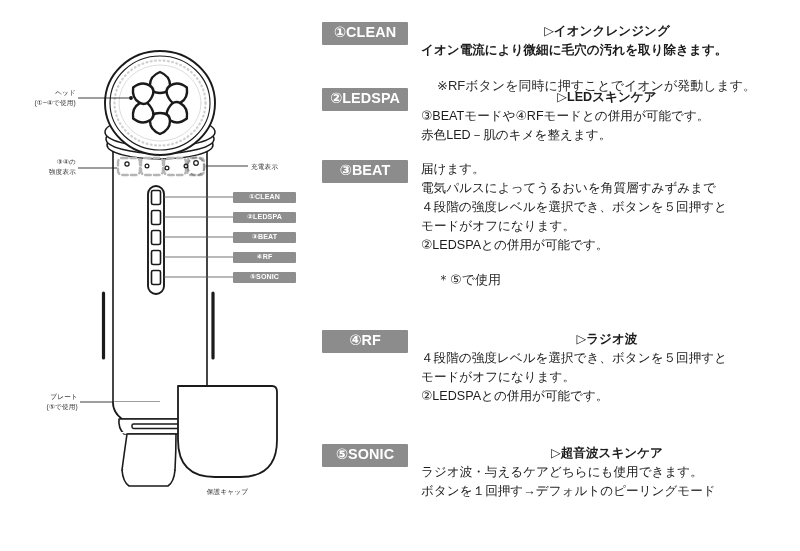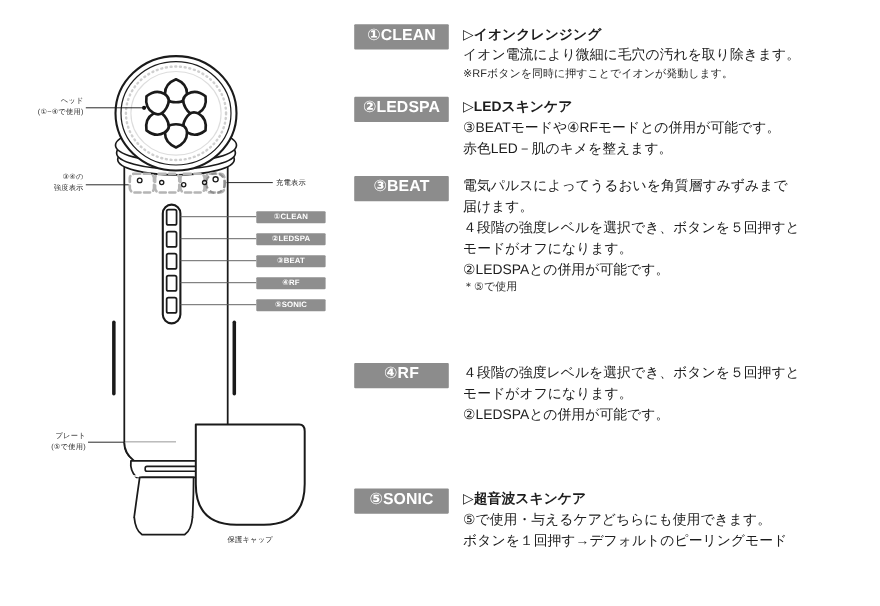--- a/index.html
+++ b/index.html
@@ -72,35 +72,36 @@
     top:0;
     width:372px;
   }
   .mode-head{
     font-size:12.6px;
     font-weight:bold;
     line-height:1.5;
     color:#1c1c1c;
     margin:0;
     white-space:nowrap;
+    text-align:center;
   }
   .mode-line{
     font-size:12.6px;
     line-height:1.5;
     color:#1c1c1c;
     margin:0;
     white-space:nowrap;
     font-weight:normal;
   }
-  .mode-line.bold{font-weight:normal;}
+  .mode-line.bold{font-weight:bold;}
   .mode-note{
-    font-size:10px;
+    font-size:13px;
     line-height:1.5;
     color:#2b2b2b;
-    margin:0;
+    margin:16px;
     white-space:nowrap;
   }
 </style>
 </head>
 <body>
 
 <div id="page">
 
   <div id="illustration">
     <svg width="300" height="551" viewBox="0 0 300 551" xmlns="http://www.w3.org/2000/svg">
@@ -239,41 +240,42 @@
       <div class="mode-body">
         <p class="mode-head">▷LEDスキンケア</p>
         <p class="mode-line">③BEATモードや④RFモードとの併用が可能です。</p>
         <p class="mode-line">赤色LED－肌のキメを整えます。</p>
       </div>
     </div>
 
     <div class="mode-row" style="top:160px;">
       <div class="mode-badge">③BEAT</div>
       <div class="mode-body">
+        <p class="mode-line">届けます。</p>
         <p class="mode-line">電気パルスによってうるおいを角質層すみずみまで</p>
-        <p class="mode-line">届けます。</p>
         <p class="mode-line">４段階の強度レベルを選択でき、ボタンを５回押すと</p>
         <p class="mode-line">モードがオフになります。</p>
         <p class="mode-line">②LEDSPAとの併用が可能です。</p>
         <p class="mode-note">＊⑤で使用</p>
       </div>
     </div>
 
     <div class="mode-row" style="top:330px;">
       <div class="mode-badge">④RF</div>
       <div class="mode-body">
+        <p class="mode-head">▷ラジオ波</p>
         <p class="mode-line">４段階の強度レベルを選択でき、ボタンを５回押すと</p>
         <p class="mode-line">モードがオフになります。</p>
         <p class="mode-line">②LEDSPAとの併用が可能です。</p>
       </div>
     </div>
 
     <div class="mode-row" style="top:444px;">
       <div class="mode-badge">⑤SONIC</div>
       <div class="mode-body">
         <p class="mode-head">▷超音波スキンケア</p>
-        <p class="mode-line">⑤で使用・与えるケアどちらにも使用できます。</p>
+        <p class="mode-line">ラジオ波・与えるケアどちらにも使用できます。</p>
         <p class="mode-line">ボタンを１回押す→デフォルトのピーリングモード</p>
       </div>
     </div>
 
   </div>
 </div>
 
 </body></html>

